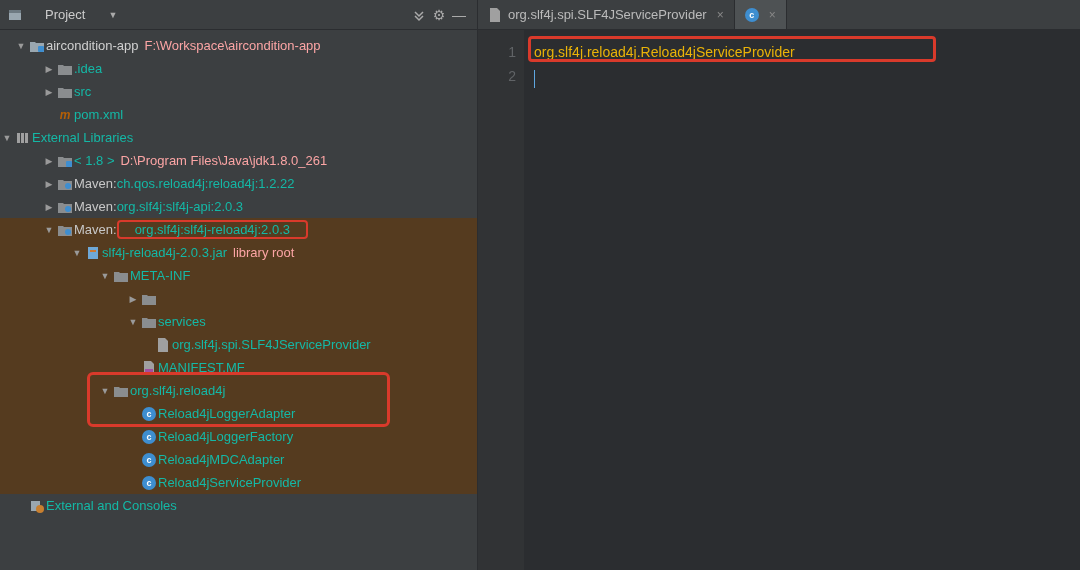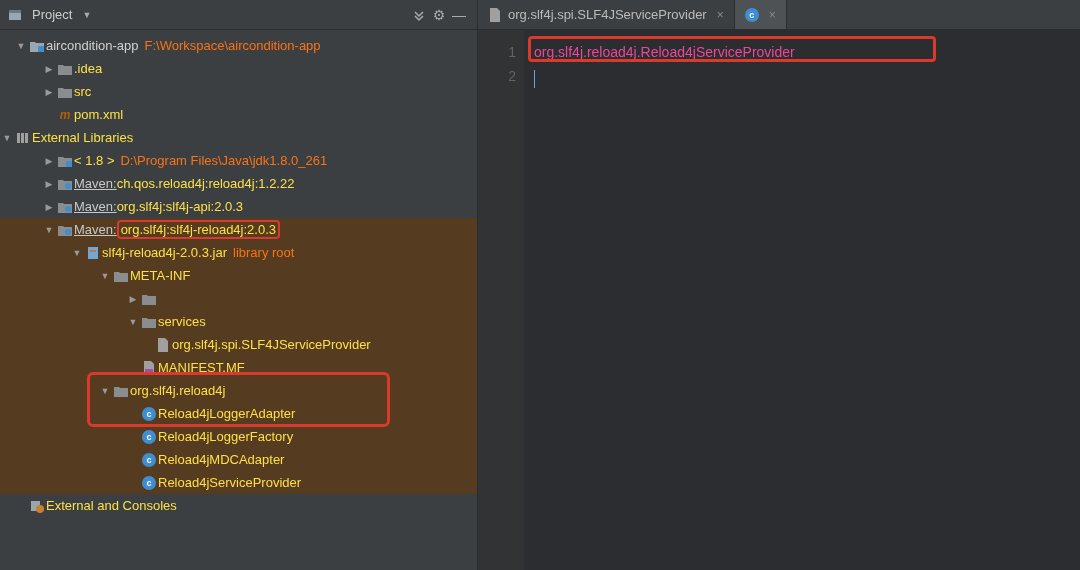--- a/index.html
+++ b/index.html
@@ -1,42 +1,42 @@
 <!DOCTYPE html>
 <html><head>
 <meta charset="utf-8">
 <style>
 * { margin:0; padding:0; box-sizing:border-box; font-family:"Segoe UI",Arial,sans-serif; }
 body { background:#2b2d30; color:#bbbbbb; width:1080px; height:570px; overflow:hidden; font-size:13px; }
 .root { display:flex; width:100%; height:100%; }
 .sidebar { width:478px; height:100%; background:#3c3f41; display:flex; flex-direction:column; border-right:1px solid #2b2d30;}
 .sidebar-header { height:30px; background:#3c3f41; display:flex; align-items:center; padding:0 8px; border-bottom:1px solid #2b2d30;}
-.sidebar-header .proj-btn { display:flex; align-items:center; gap:10px; color:#ccc; cursor:pointer;}
+.sidebar-header .proj-btn { display:flex; align-items:center; gap:23px; color:#ccc; cursor:pointer;}
 .sidebar-header .proj-btn .tri { font-size:9px; color:#aaa;}
 .sidebar-header .spacer { flex:1;}
 .sidebar-header .hicon { width:20px; height:20px; display:flex; align-items:center; justify-content:center; color:#aaa; cursor:pointer; font-size:14px;}
 .tree { flex:1; overflow:auto; padding-top:4px;}
 .node { display:flex; align-items:center; height:23px; padding-left:6px; white-space:nowrap; cursor:pointer;}
 .node.sel { background:#553b1f;}
 .node .arrow { width:14px; display:inline-flex; justify-content:center; color:#9a9a9a; font-size:9px;}
 .node .ic { width:18px; display:inline-flex; justify-content:center; align-items:center; font-size:12px;}
-.node .label { color:#fde047;}
-.node .label.comment { color:#f97316; margin-left:6px;}
-.node .label.mv-prefix { color:#c8c8c8;text-decoration:underline;}
-.red-box { border:2px solid #d93a2b; border-radius:4px; padding:0 2px; display:inline-flex; align-items:center;}
+.node .label { color:#14b8a6;}
+.node .label.comment { color:#fca5a5; margin-left:6px;}
+.node .label.mv-prefix { color:#c8c8c8;}
+.red-box { border:2px solid #d93a2b; border-radius:4px; padding:0 16px; display:inline-flex; align-items:center;}
 .svc-redbox { position:absolute; border:3px solid #d93a2b; border-radius:6px; left:87px; top:342px; width:303px; height:55px; pointer-events:none;}
 .editor-side { flex:1; display:flex; flex-direction:column; background:#2b2d30;}
 .tabs { height:30px; display:flex; align-items:stretch; background:#3c3f41; border-bottom:1px solid #2b2d30;}
 .tab { display:flex; align-items:center; gap:6px; padding:0 10px; color:#bbb; border-right:1px solid #2b2d30; cursor:pointer; position:relative;}
 .tab.active { background:#4e5254; color:#ddd;}
 .tab .close { font-size:12px; color:#888; margin-left:4px;}
 .tab .fic { width:14px; height:14px; display:flex; align-items:center; justify-content:center;}
 .code-area { flex:1; display:flex; position:relative; font-family:Consolas,monospace; font-size:14px;}
 .gutter { width:46px; background:#313335; color:#606366; text-align:right; padding:10px 8px 0 0; line-height:24px;}
-.code { flex:1; padding:10px 0 0 10px; line-height:24px; color:#ec4899; position:relative;}
+.code { flex:1; padding:10px 0 0 10px; line-height:24px; color:#eab308; position:relative;}
 .caret { display:inline-block; width:1px; height:18px; background:#5fa7e0; vertical-align:middle; margin-top:3px;}
 .code-red { position:absolute; border:3px solid #d93a2b; border-radius:4px; top:6px; left:4px; width:408px; height:26px;}
 svg { display:block;}
 .ic-folder svg { fill:#8a8d8f;}
 .ic-xml { color:#b45f06; font-weight:bold; font-size:11px; font-style:italic;}
 .ic-file svg { fill:#a0a0a0;}
 .ic-lib svg { fill:#a0a0a0;}
 .ic-class { width:14px;height:14px;border-radius:50%;background:#3e8ed0;display:flex;align-items:center;justify-content:center;color:#fff;font-size:9px;font-weight:bold;}
 .ic-proj svg { fill:#9aa7b0;}
 .ic-proj .ov { fill:#3e8ed0;}

